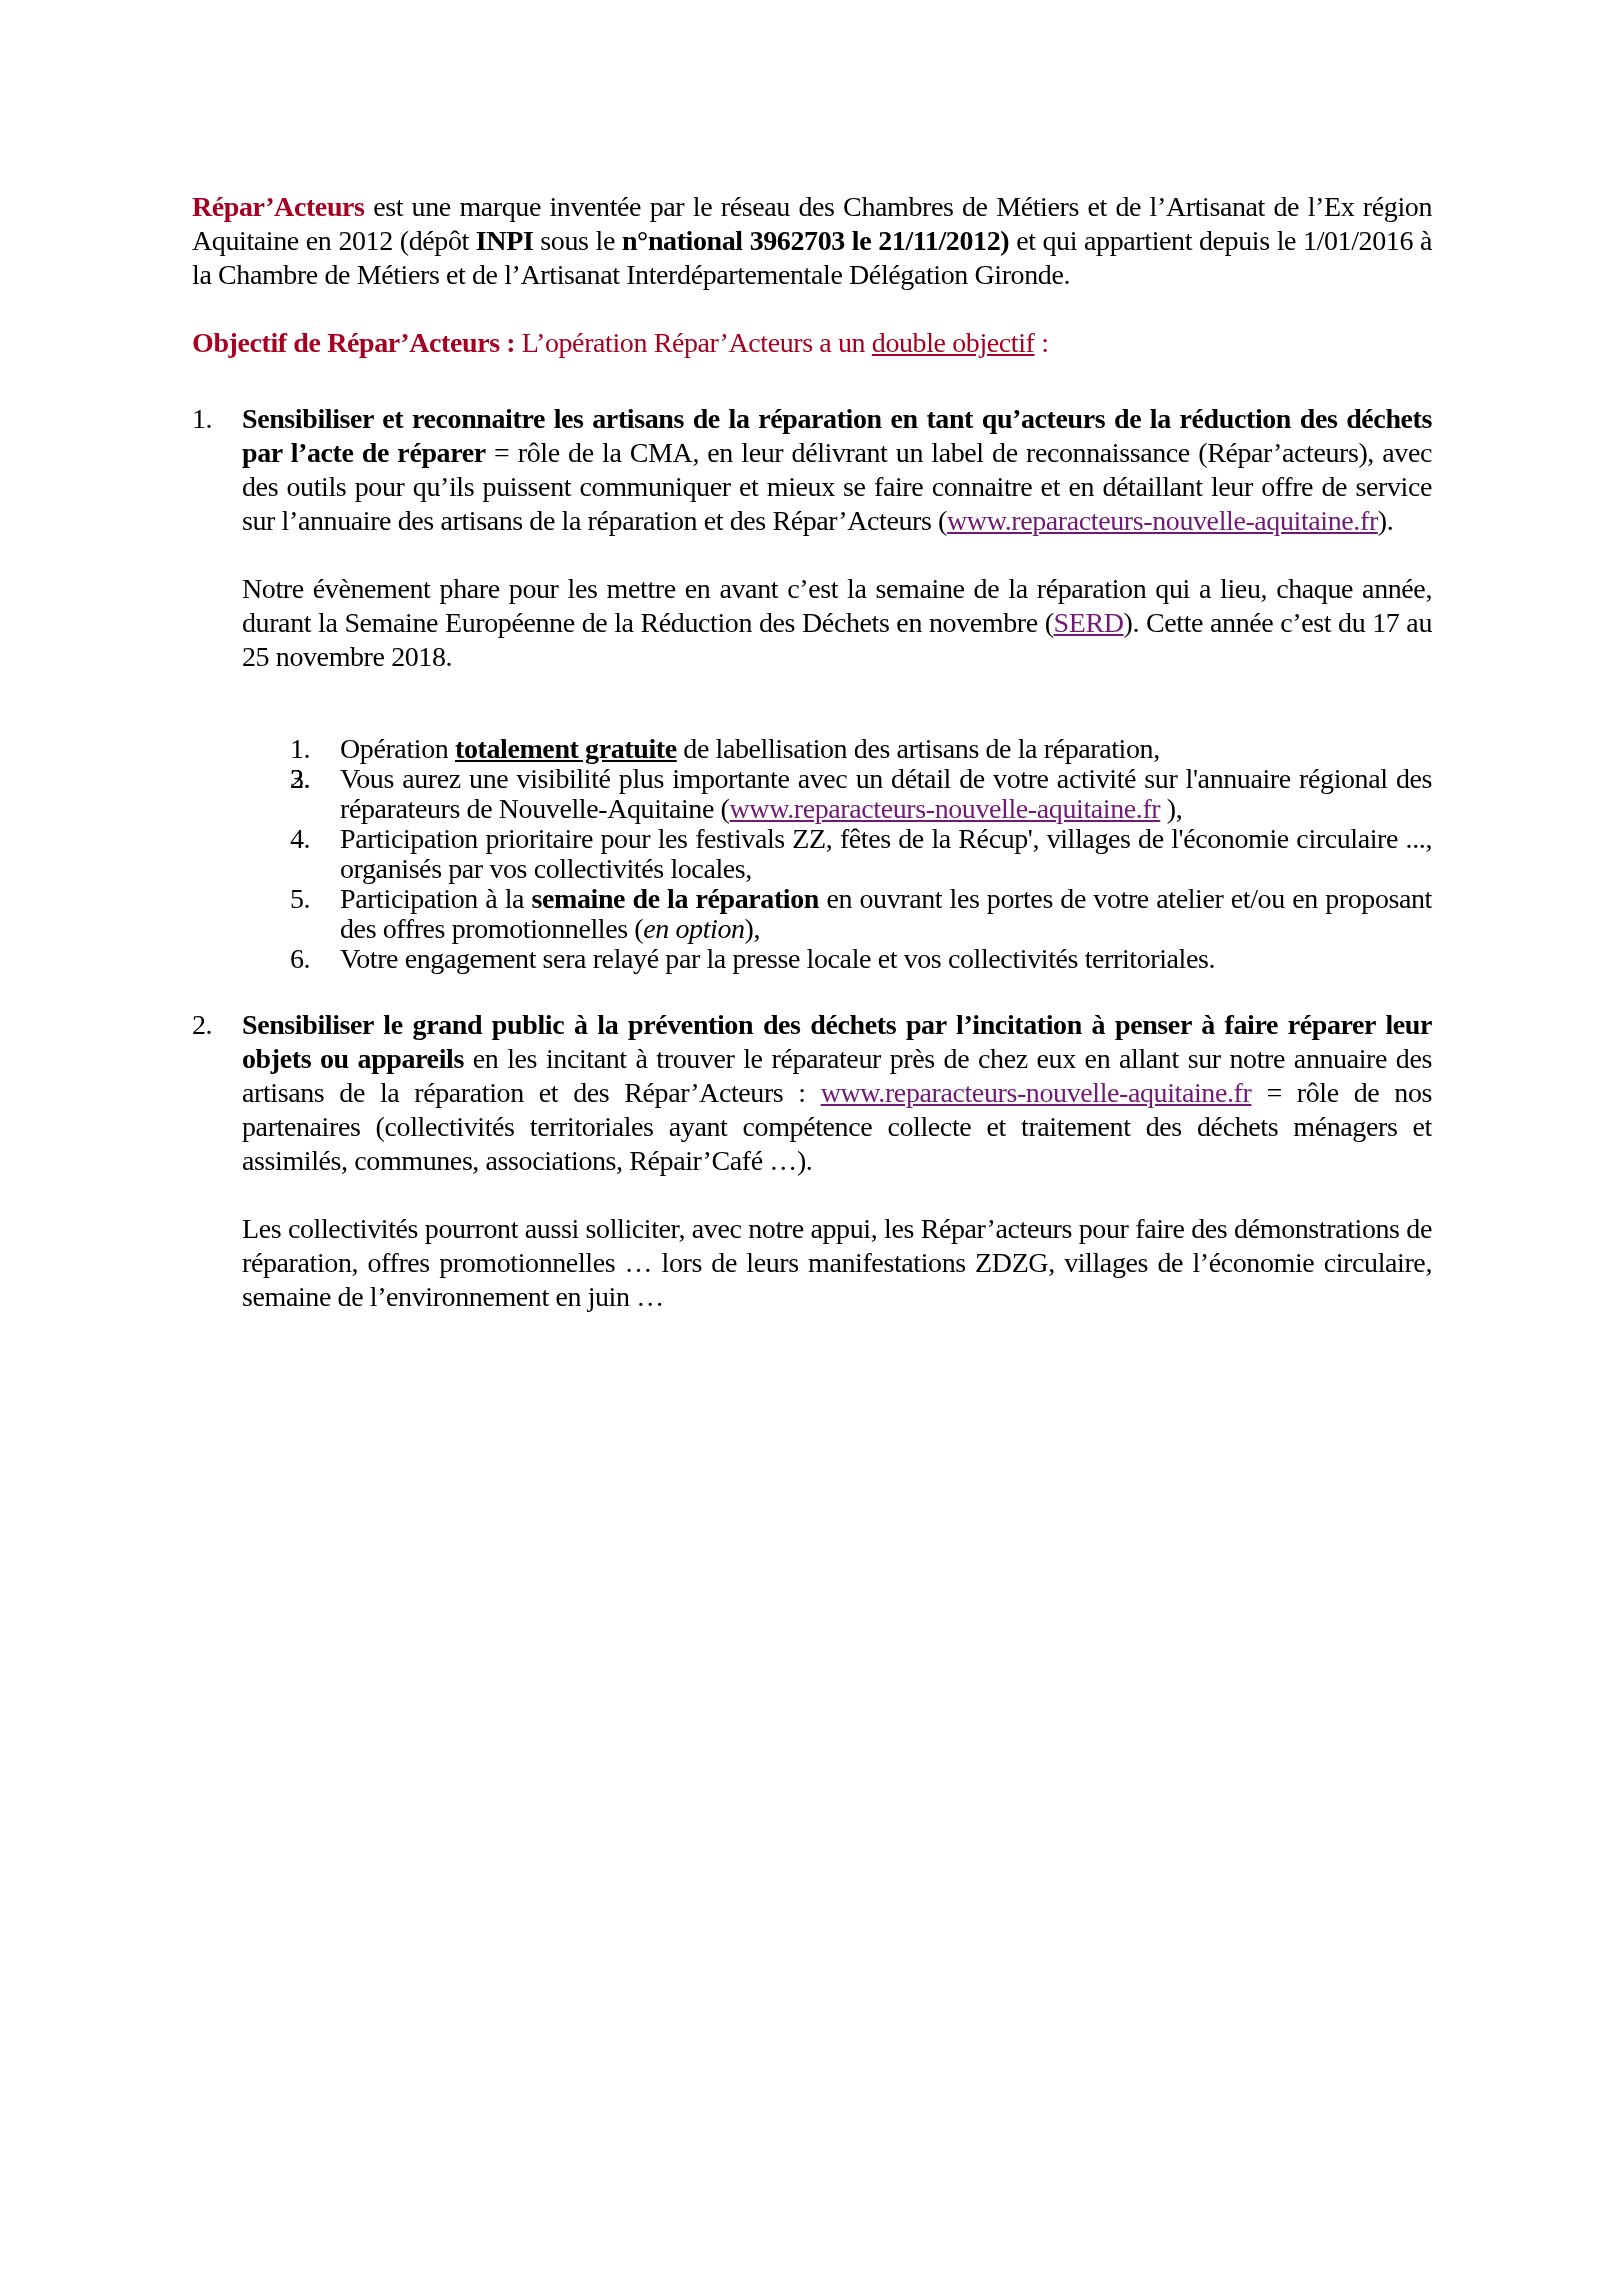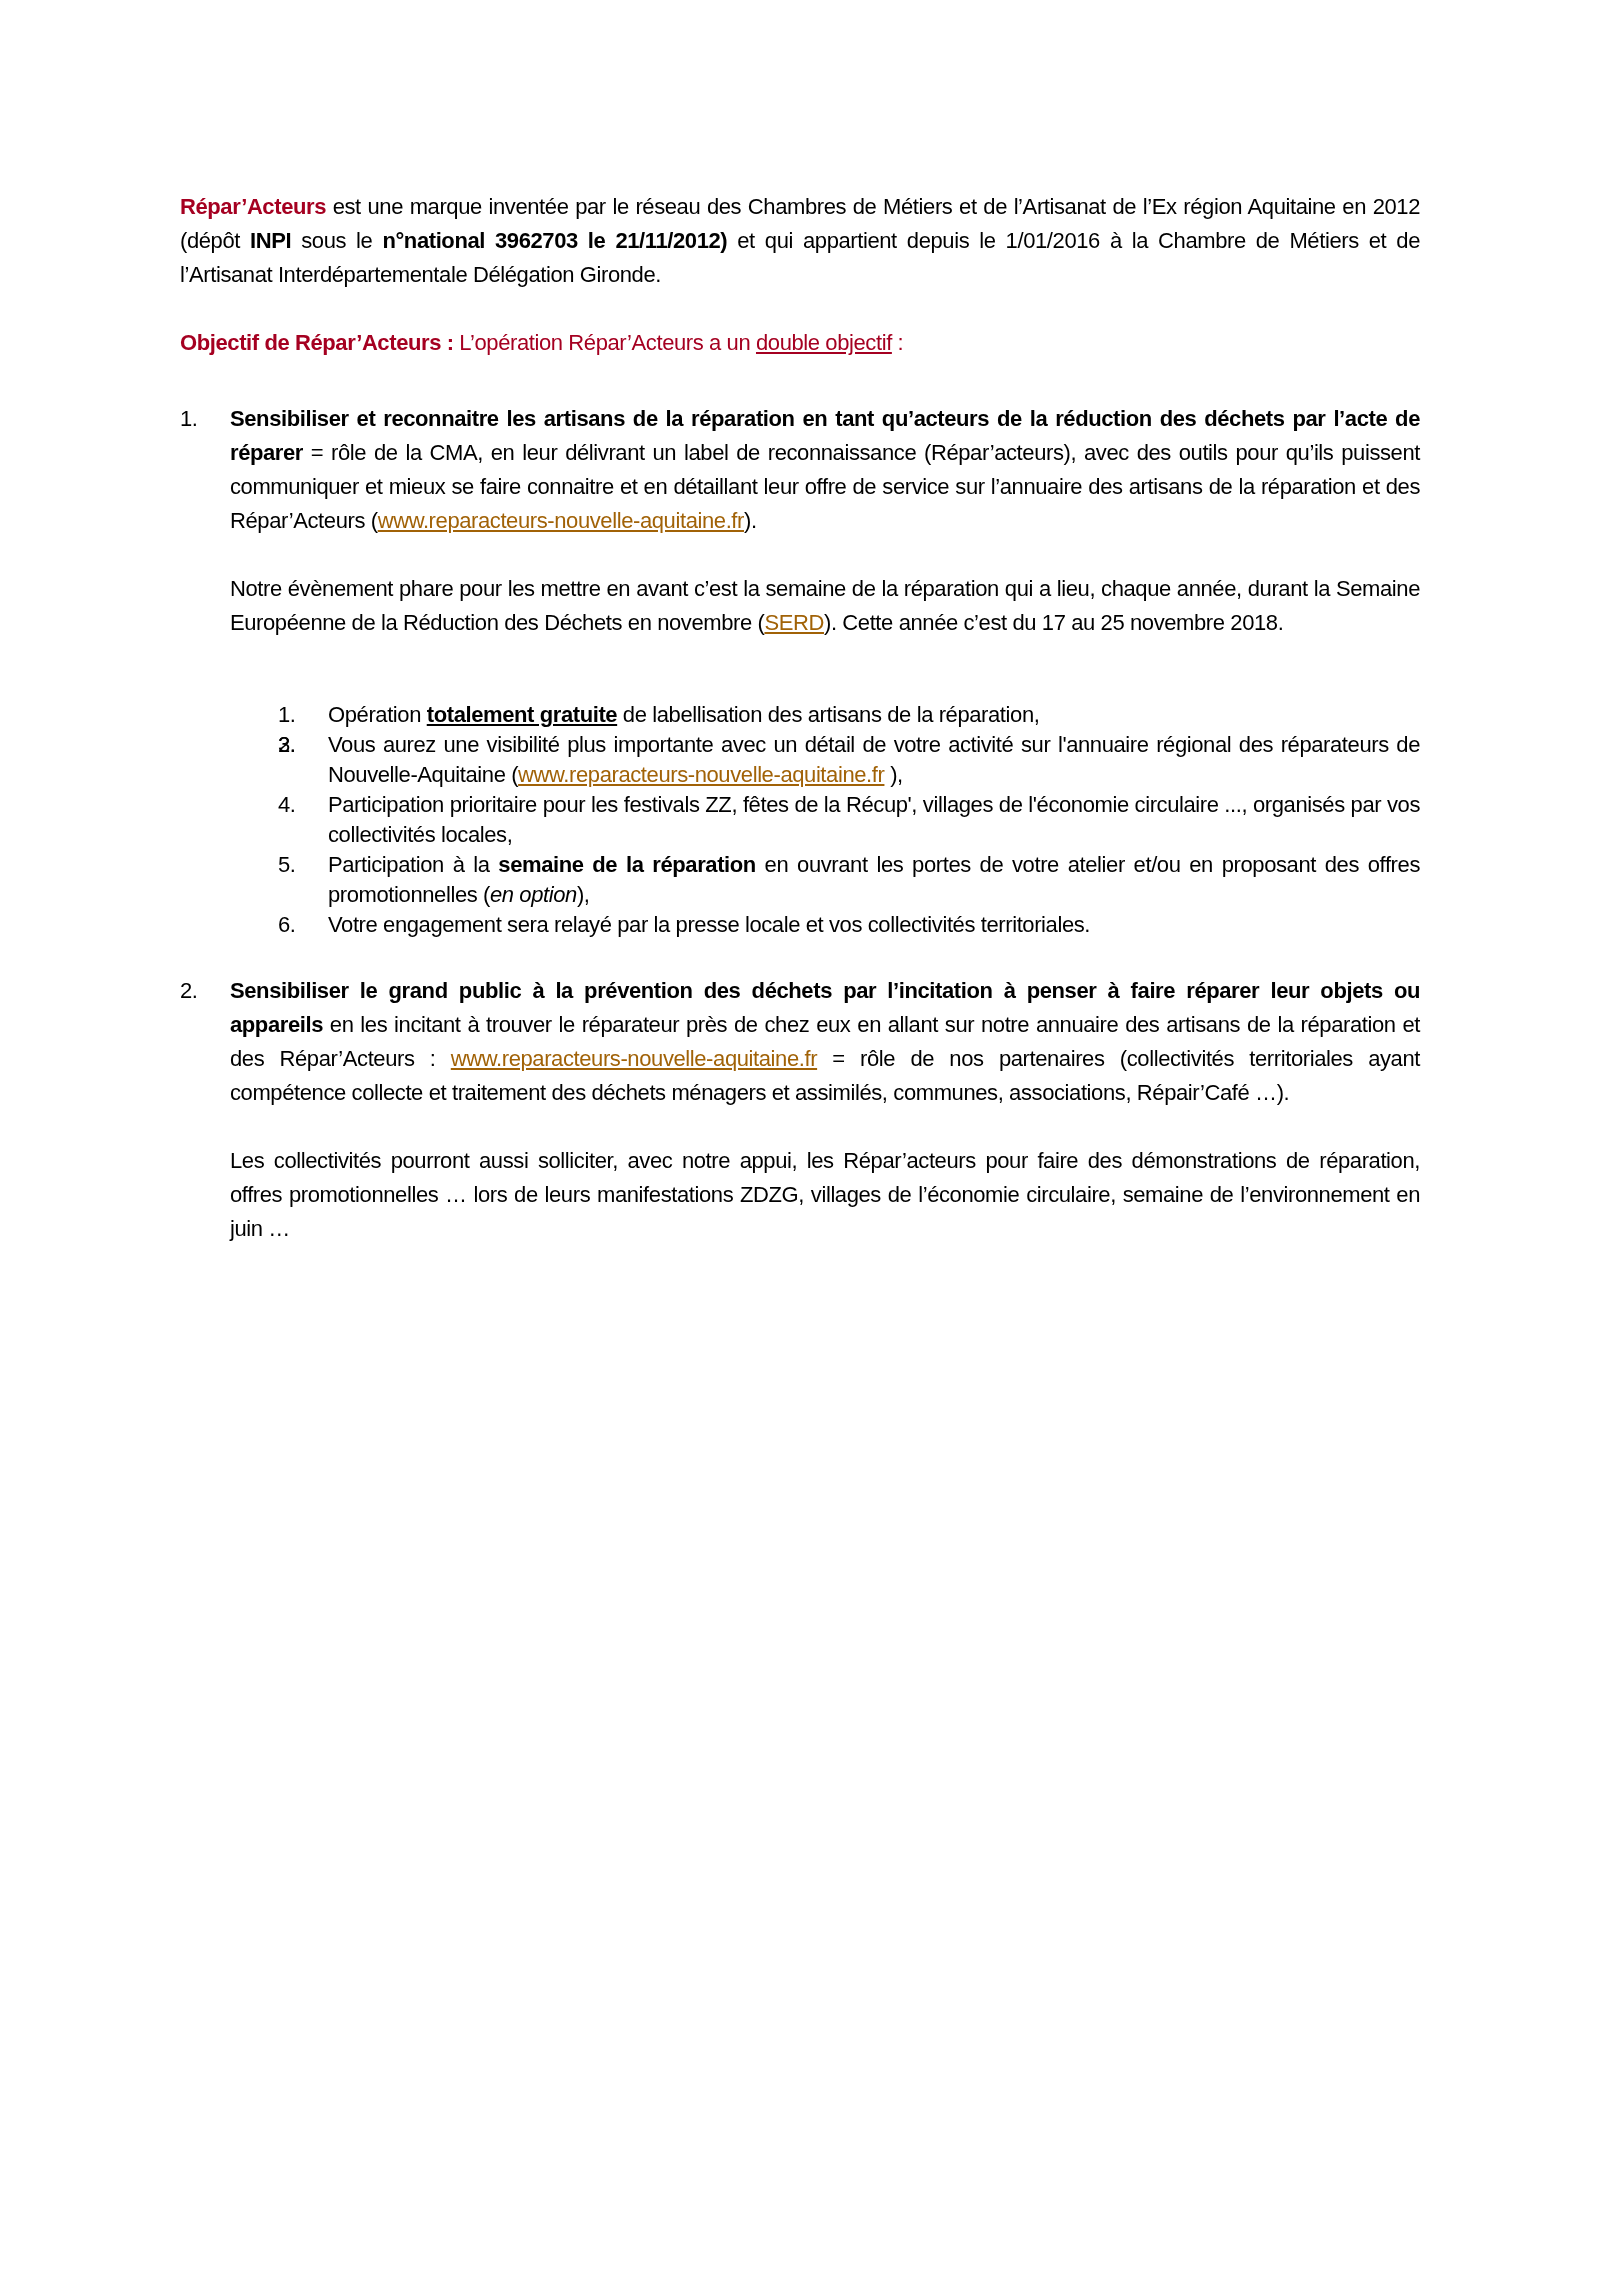--- a/index.html
+++ b/index.html
@@ -1,29 +1,29 @@
 <!DOCTYPE html>
 <html style="font-size:10.4px"><head>
 <meta charset="utf-8">
 <style>
   html, body { margin: 0; padding: 0; background: #ffffff; }
   body { width: 1616px; height: 2284px; position: relative; overflow: hidden; }
   .page {
-    position: absolute; left: 180px; top: 190px; width: 1240px;
-    font-family: Liberation Sans, sans-serif;
-    font-size: 22px; line-height: 34px; color: #000000;
+    position: absolute; left: 192px; top: 190px; width: 1240px;
+    font-family: Liberation Serif, serif;
+    font-size: 28px; line-height: 34px; color: #000000;
     letter-spacing: -0.4px;
   }
   p { margin: 0; text-align: justify; }
   .red { color: #a50021; }
   .blue { color: #4472c4; }
   .b { font-weight: bold; }
   .i { font-style: italic; }
   .u { text-decoration: underline; margin-top: 48px; }
-  a { color: #a16207; text-decoration: underline; }
+  a { color: #701a75; text-decoration: underline; }
   .gap { height: 34px; }
   .gap-lg { height: 42px; }
   .item { position: relative; padding-left: 50px; }
   .item .num { position: absolute; left: 0; top: 0; }
   .sub { position: relative; padding-left: 148px; text-align: justify; }
   .sub .num { position: absolute; left: 98px; top: 0; }
   .indent { padding-left: 50px; }
   .line { display: block; }
 </style>
 </head>

